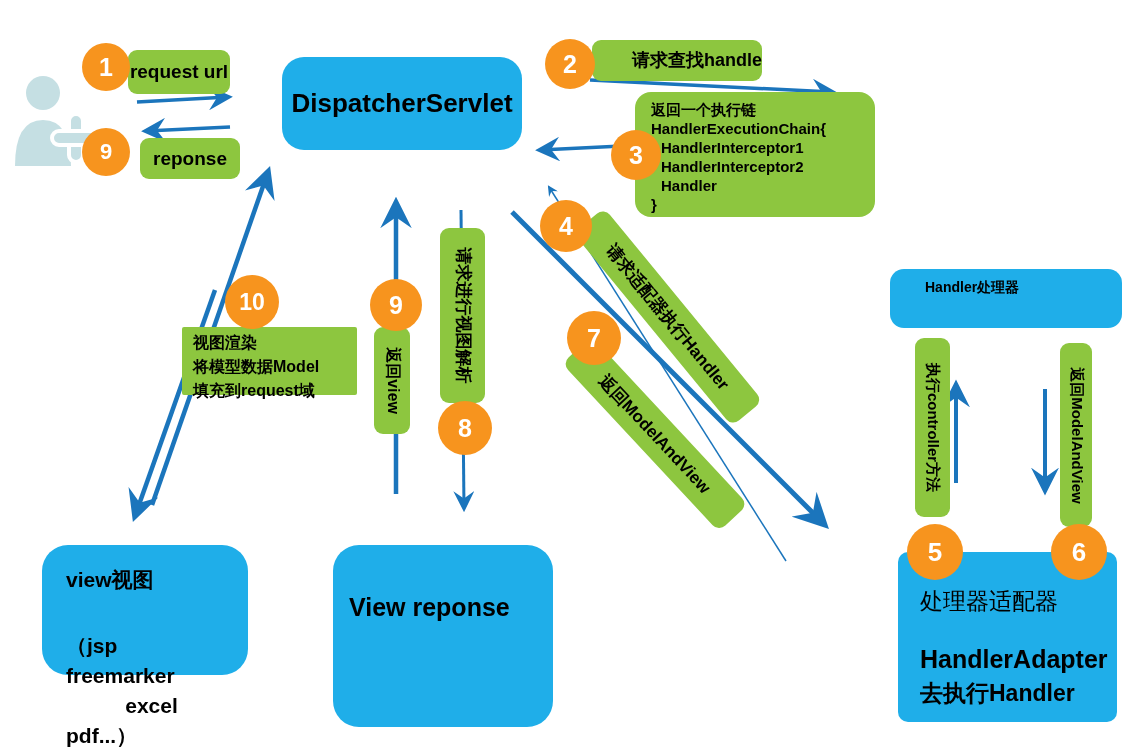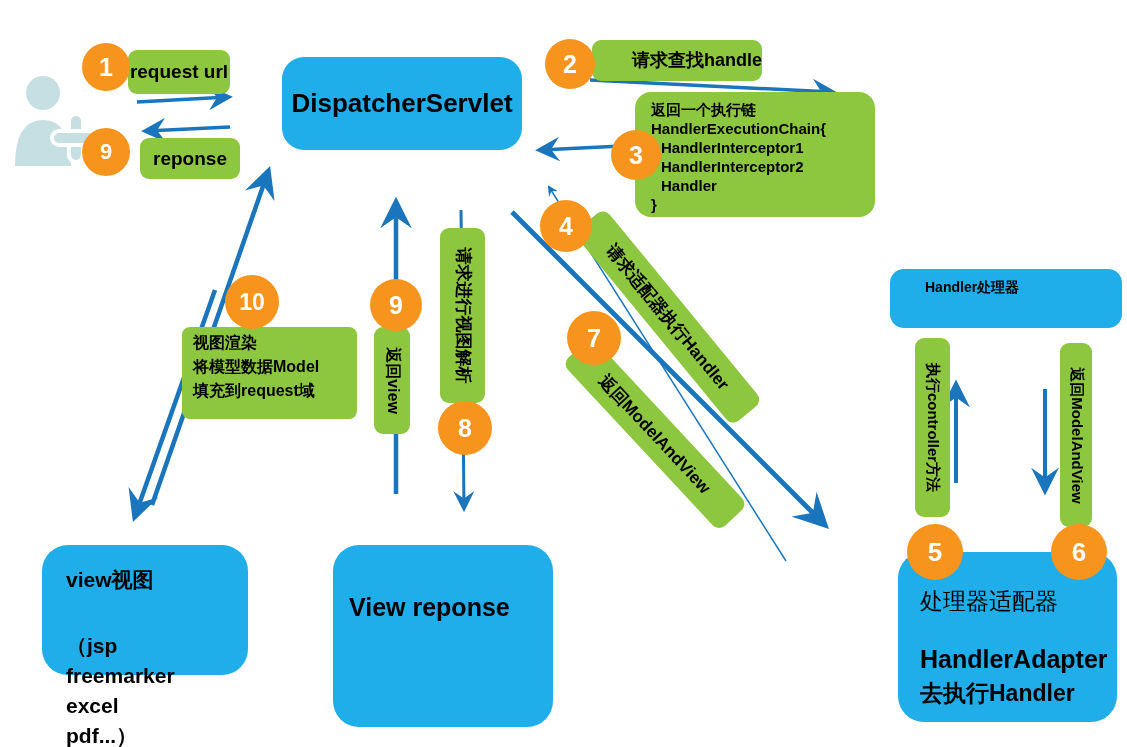--- a/index.html
+++ b/index.html
@@ -77,31 +77,31 @@
 
   <div class="abs bluebox center" style="left:282px;top:57px;width:240px;height:93px;font-size:26px;">
     <span>DispatcherServlet</span>
   </div>
 
 
   <div class="abs bluebox lines" style="left:890px;top:269px;width:232px;height:59px;padding:7px 0 0 15px;border-radius:14px;">
     <div style="font-size:14px;line-height:23px;margin-left:20px;">Handler处理器</div>
   </div>
 
-  <div class="abs bluebox lines" style="left:898px;top:552px;width:219px;height:170px;padding:32px 0 0 22px;border-radius:26px;">
+  <div class="abs bluebox lines" style="left:898px;top:552px;width:219px;height:170px;padding:32px 0 0 22px;border-radius:10px;">
     <div style="font-size:23px;line-height:34px;font-weight:normal;">处理器适配器</div>
     <div style="font-size:25px;line-height:34px;margin-top:24px;">HandlerAdapter</div>
     <div style="font-size:23px;line-height:34px;">去执行Handler</div>
   </div>
 
   <div class="abs bluebox lines" style="left:42px;top:545px;width:206px;height:130px;padding:20px 11px 0 24px;border-radius:26px;">
     <div style="font-size:21px;line-height:30px;">view视图</div>
     <div style="font-size:21px;line-height:30px;margin-top:36px;">（jsp</div>
     <div style="font-size:21px;line-height:30px;">freemarker</div>
-    <div style="font-size:21px;line-height:30px;">excel</div>
+    <div style="font-size:21px;line-height:30px;text-align:center;">excel</div>
     <div style="font-size:21px;line-height:30px;">pdf...）</div>
   </div>
 
   <div class="abs bluebox lines" style="left:333px;top:545px;width:220px;height:182px;padding:45px 0 0 16px;border-radius:26px;">
     <div style="font-size:25px;line-height:34px;">View reponse</div>
   </div>
 
   <div class="abs greenbox center" style="left:128px;top:50px;width:102px;height:44px;font-size:19px;">
     <span>request url</span>
   </div>
@@ -132,21 +132,21 @@
   </div>
 
   <div class="abs greenbox center" style="left:374px;top:327px;width:36px;height:107px;font-size:16px;">
     <span class="vtext">返回view</span>
   </div>
 
   <div class="abs greenbox center" style="left:440px;top:228px;width:45px;height:175px;font-size:17px;">
     <span class="vtext">请求进行视图解析</span>
   </div>
 
-  <div class="abs greenbox lines" style="left:182px;top:327px;width:175px;height:92px;padding:4px 0 0 11px;font-size:16px;line-height:24px;border-radius:8px;">
+  <div class="abs greenbox lines" style="left:182px;top:327px;width:175px;height:68px;padding:4px 0 0 11px;font-size:16px;line-height:24px;border-radius:2px;">
     <div>视图渲染</div>
     <div>将模型数据Model</div>
     <div>填充到request域</div>
   </div>
 
   <div class="abs greenbox center" style="left:915px;top:338px;width:35px;height:179px;font-size:15px;">
     <span class="vtext">执行controller方法</span>
   </div>
 
   <div class="abs greenbox center" style="left:1060px;top:343px;width:32px;height:184px;font-size:15px;">

